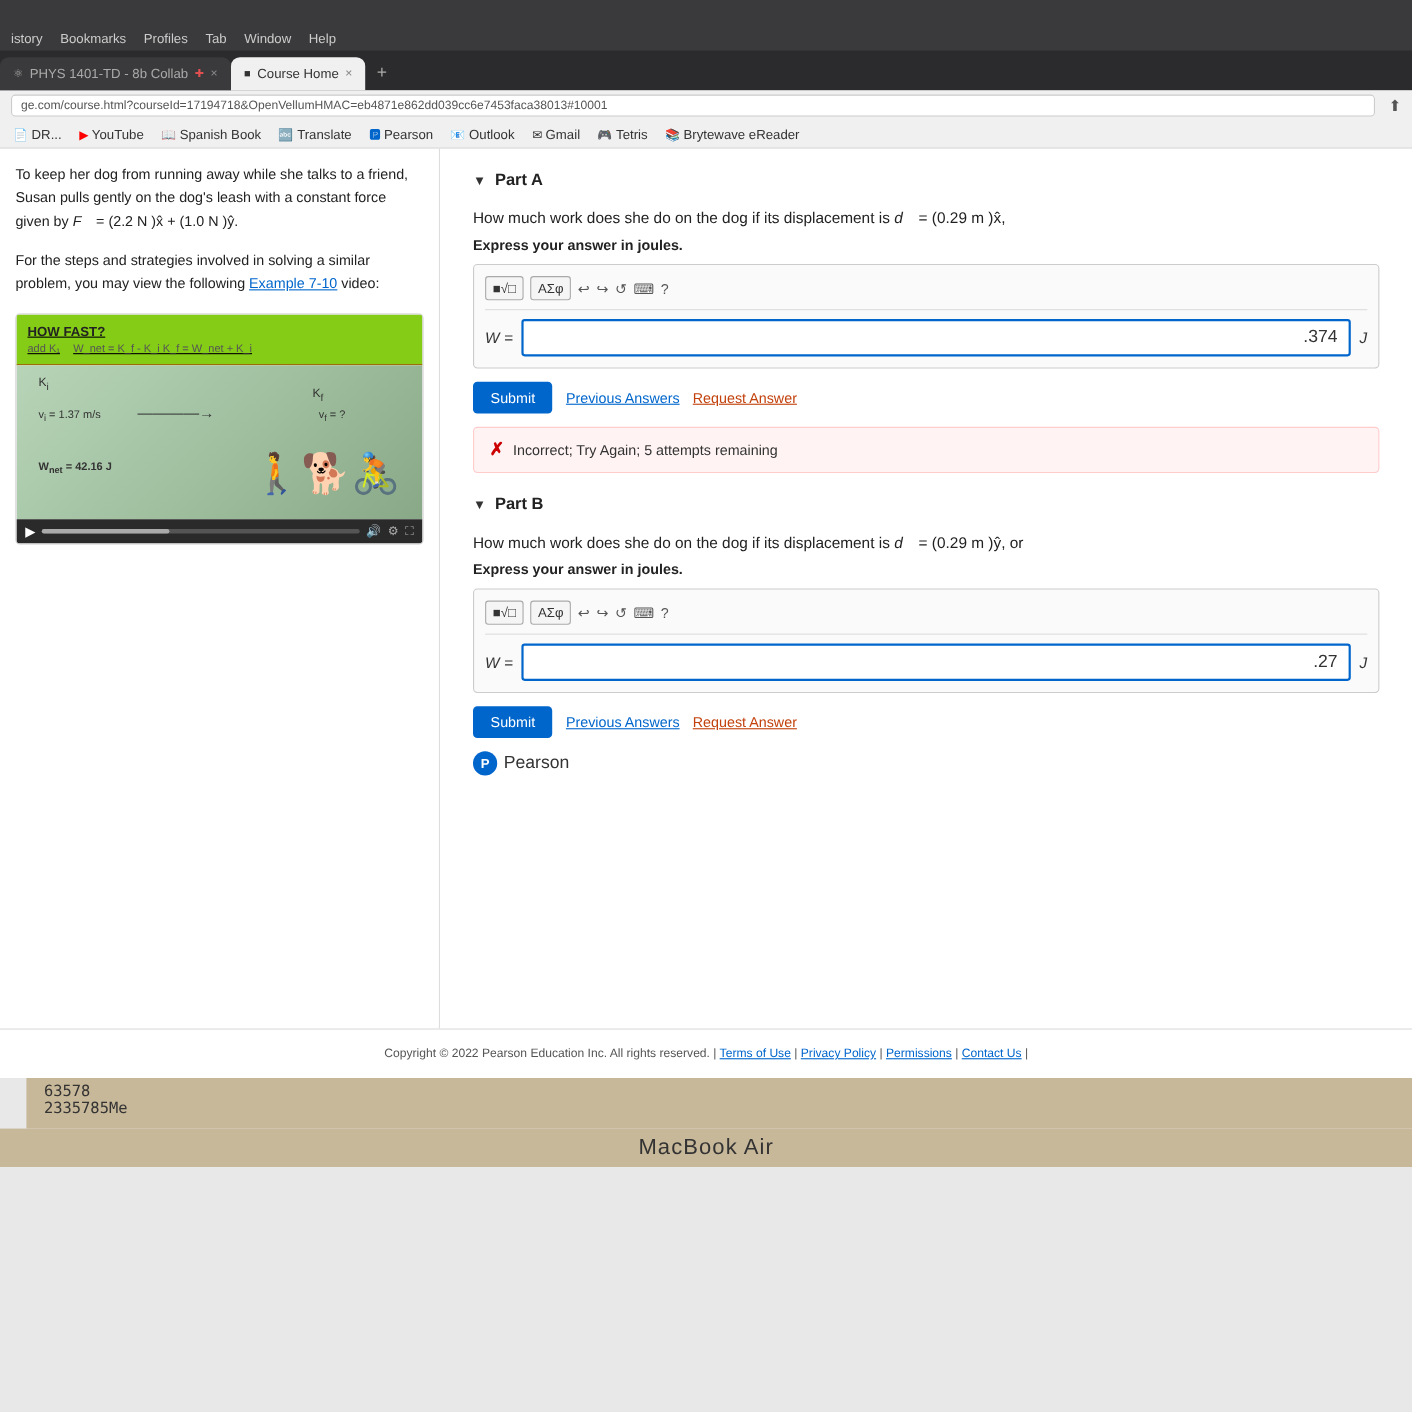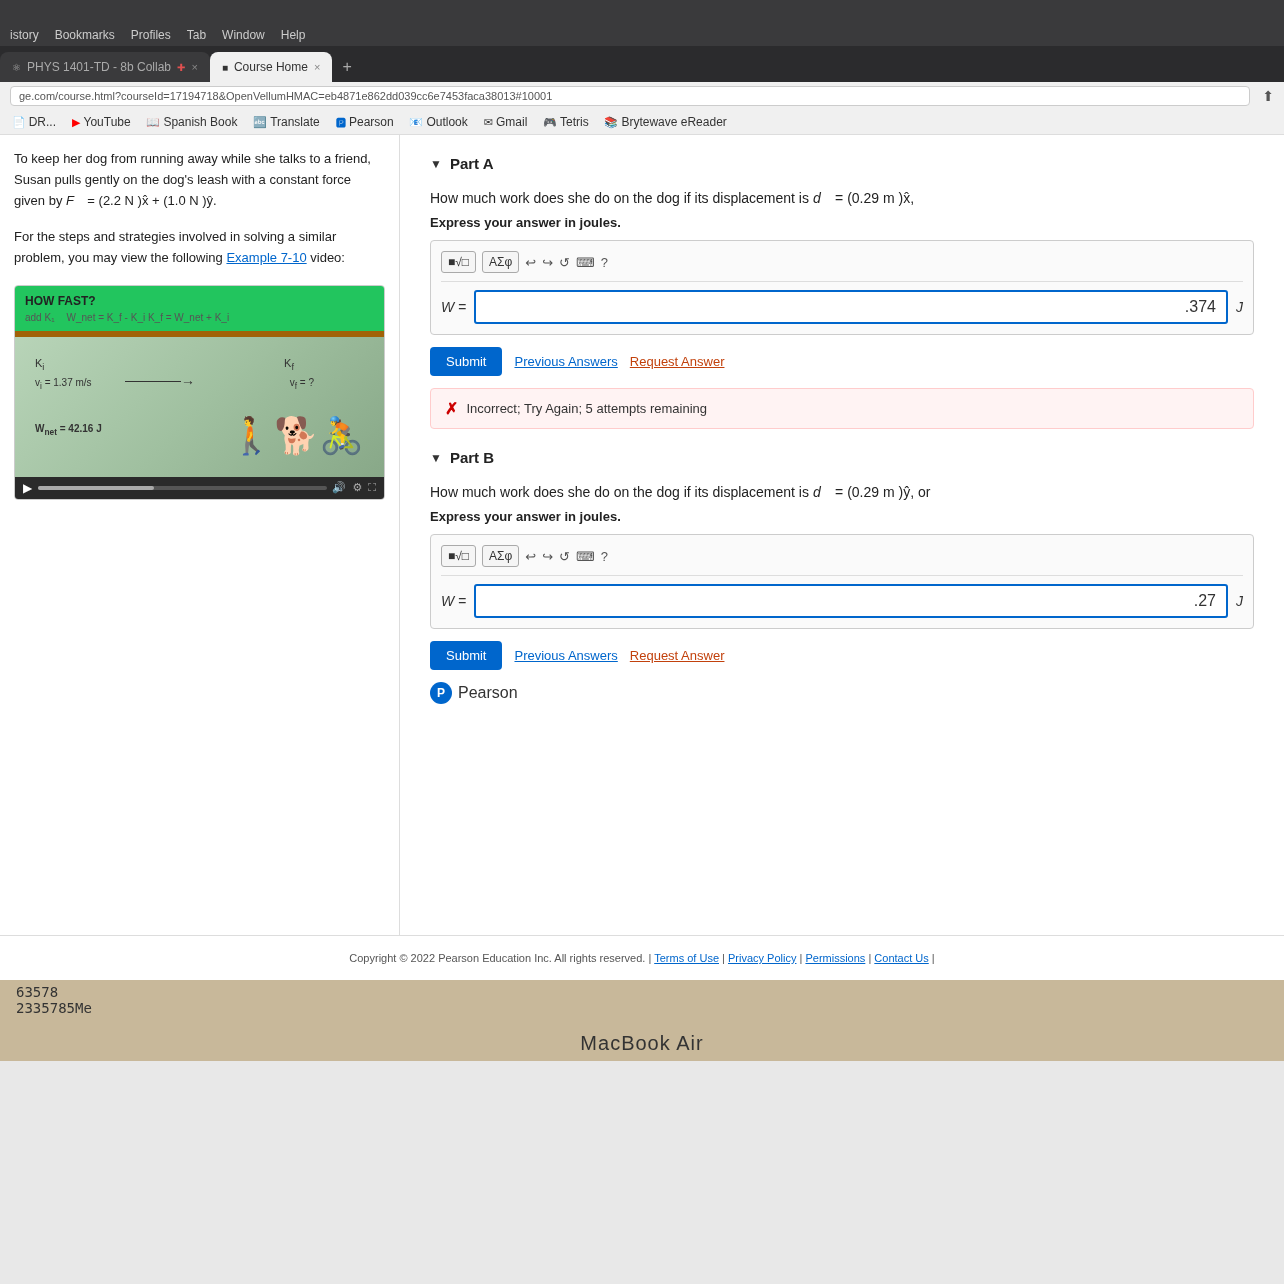--- a/index.html
+++ b/index.html
@@ -23,21 +23,21 @@
     .bookmark-icon { font-size: 11px; }
 
     
     .page-content { background: white; min-height: 800px; display: flex; }
 
     
     .left-panel { width: 400px; min-width: 400px; padding: 14px; border-right: 1px solid #ddd; }
     .problem-text { font-size: 13px; line-height: 1.6; color: #222; margin-bottom: 16px; }
     .example-link { color: #0066cc; text-decoration: underline; cursor: pointer; }
     .video-box { border: 1px solid #ccc; border-radius: 4px; overflow: hidden; margin-top: 12px; }
-    .video-header { background: #22c55e; border-bottom: 6px solid #a16207; padding: 8px 10px; }
+    .video-header { background: #84cc16; border-bottom: 1px solid #a16207; padding: 8px 10px; text-decoration: underline; }
     .video-header-title { font-weight: bold; font-size: 12px; color: #222; }
     .video-header-eq { font-size: 10px; color: #555; display: flex; gap: 12px; margin-top: 4px; }
     .video-image { background: #d4e8d4; height: 140px; display: flex; align-items: center; justify-content: center; position: relative; overflow: hidden; }
     .video-image-inner { width: 100%; height: 100%; background: linear-gradient(135deg, #b8d4b8 0%, #a0c0a0 50%, #88a888 100%); display: flex; align-items: flex-end; padding: 10px; }
     .video-controls { background: #2a2a2a; padding: 4px 8px; display: flex; align-items: center; gap: 6px; }
     .play-btn { color: white; font-size: 12px; cursor: pointer; }
     .progress-bar { flex: 1; height: 4px; background: #555; border-radius: 2px; position: relative; }
     .progress-fill { width: 40%; height: 100%; background: #aaa; border-radius: 2px; }
     .vol-icon { color: #aaa; font-size: 11px; }
 
@@ -67,21 +67,21 @@
     .part-b-question { font-size: 14px; color: #222; line-height: 1.5; margin-bottom: 6px; }
     .pearson-logo { display: flex; align-items: center; gap: 6px; margin-top: 12px; }
     .pearson-icon { background: #0066cc; color: white; border-radius: 50%; width: 22px; height: 22px; display: flex; align-items: center; justify-content: center; font-size: 12px; font-weight: bold; }
     .pearson-text { font-size: 16px; color: #333; font-weight: 400; }
     .footer { text-align: center; font-size: 11px; color: #555; padding: 16px; border-top: 1px solid #ddd; background: white; }
     .footer-link { color: #0066cc; text-decoration: underline; cursor: pointer; }
 
     
     .taskbar-bottom { background: #c8b89a; padding: 6px 16px; display: flex; align-items: center; justify-content: center; }
     .taskbar-text { font-size: 20px; font-weight: 500; color: #333; letter-spacing: 1px; }
-    .notes-area { background: #c8b89a; padding: 4px 16px 10px 16px; }
+    .notes-area { background: #c8b89a; padding: 4px 16px 10px 16px; margin-left: 24px; }
     .notes-text { font-size: 14px; color: #333; font-family: monospace; }
   </style>
 </head>
 <body>
 
 <div class="browser-chrome">
   <div class="menu-bar">
     <span>istory</span>
     <span>Bookmarks</span>
     <span>Profiles</span>
@@ -164,21 +164,21 @@
       <div class="video-header">
         <div class="video-header-title">HOW FAST?</div>
         <div class="video-header-eq">
           <span>add K₁</span>
           <span>W_net = K_f - K_i     K_f = W_net + K_i</span>
         </div>
       </div>
       <div class="video-image">
         <div class="video-image-inner">
           <div style="position:relative; width:100%; height:100%;">
-            <div style="position:absolute; top:10px; left:10px; font-size:11px; color:#333;">K<sub>i</sub></div>
+            <div style="position:absolute; top:0; left:10px; font-size:11px; color:#333;">K<sub>i</sub></div>
             <div style="position:absolute; top:30px; left:10px; font-size:10px; color:#333;">v<sub>i</sub> = 1.37 m/s</div>
             <div style="position:absolute; top:10px; right:80px; font-size:11px; color:#333;">K<sub>f</sub></div>
             <div style="position:absolute; top:30px; right:60px; font-size:10px; color:#333;">v<sub>f</sub> = ?</div>
             <div style="position:absolute; bottom:30px; left:10px; font-size:10px; color:#333; font-weight:bold;">W<sub>net</sub> = 42.16 J</div>
 
             <div style="position:absolute; bottom:10px; right:10px; font-size:36px;">🚶🐕🚴</div>
 
             <div style="position:absolute; top:25px; left:100px; font-size:14px; color:#333;">————→</div>
           </div>
         </div>

